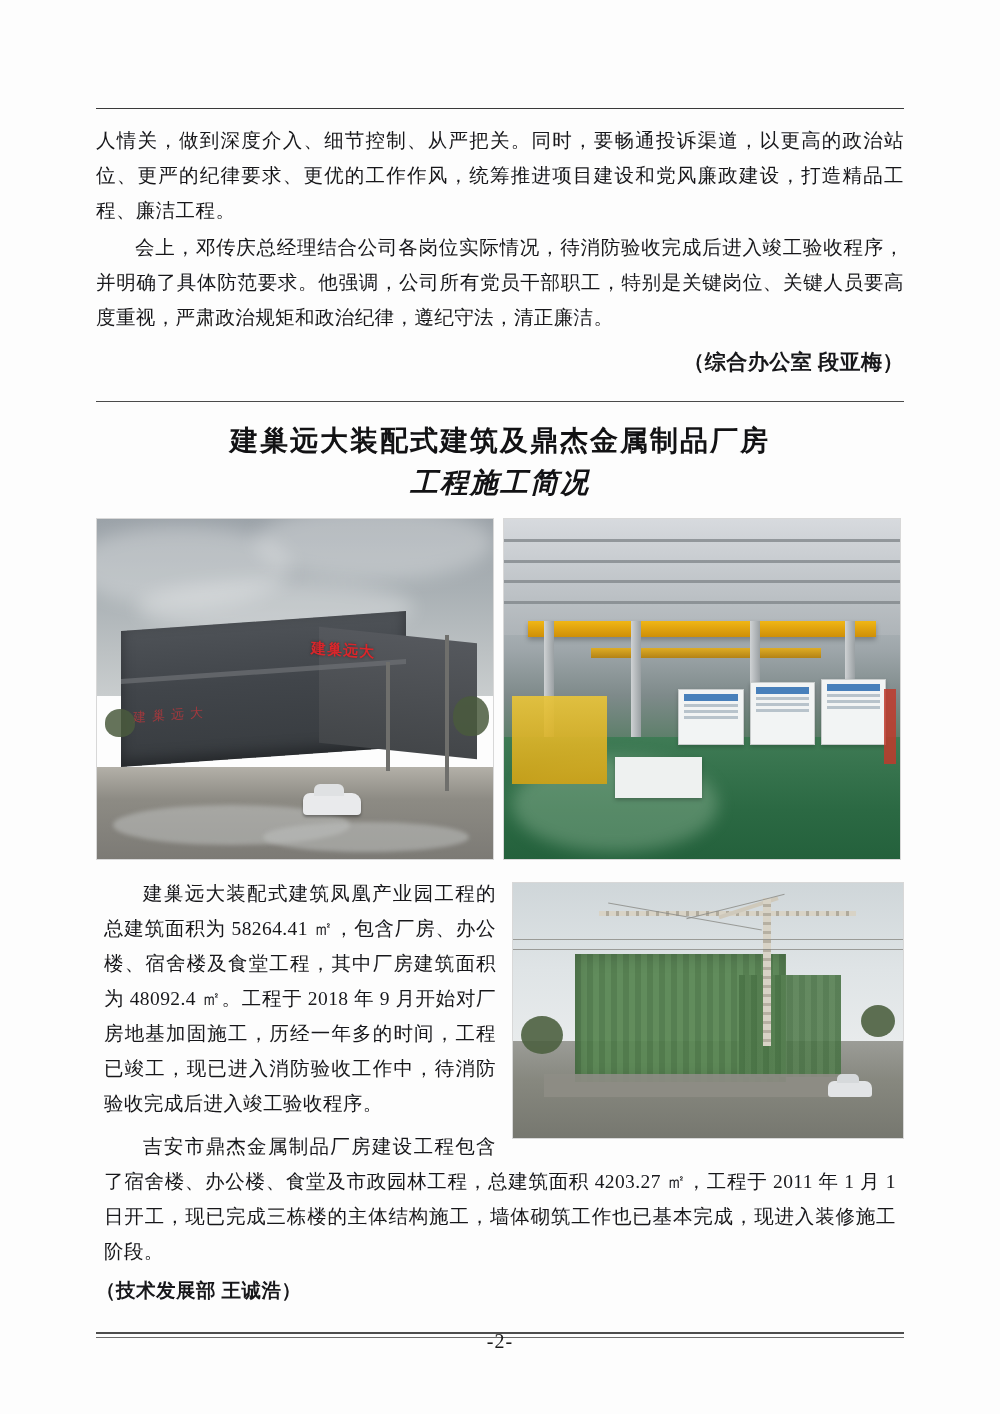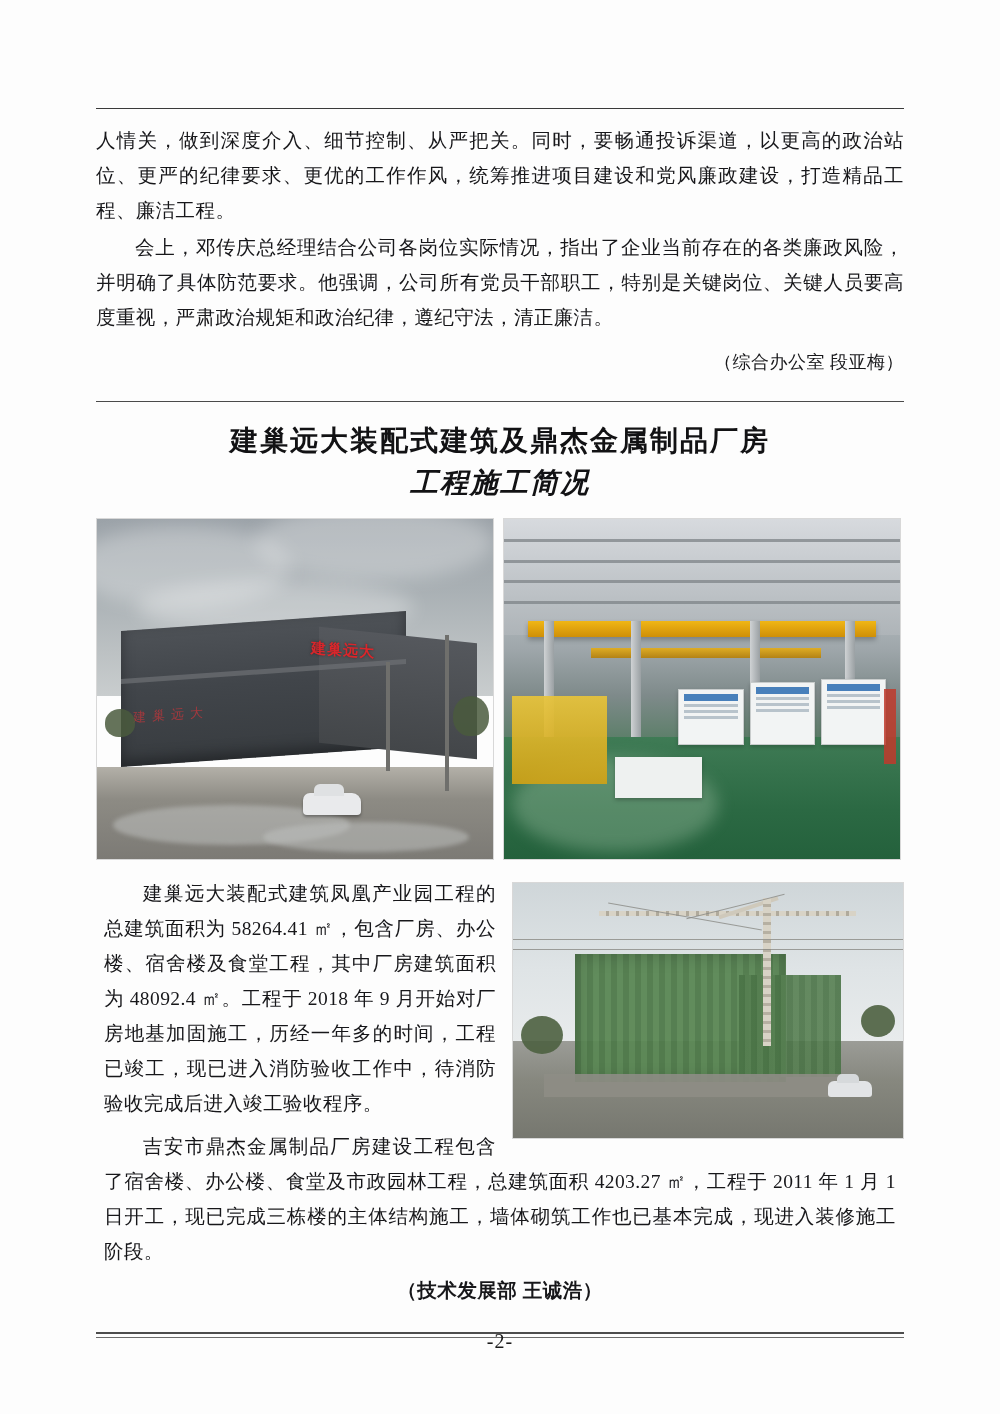--- a/index.html
+++ b/index.html
@@ -63,24 +63,24 @@
     letter-spacing: 0.4px;
     text-align: justify;
     text-justify: inter-ideograph;
     margin: 0 0 2px 0;
   }
   p.indent {
     text-indent: 2em;
   }
   .signature {
     text-align: right;
-    font-size: 18px;
+    font-size: 21px;
     line-height: 34px;
     letter-spacing: 0.5px;
-    font-weight: normal;
+    font-weight: bold;
     margin: 10px 0 0 0;
   }
   h1.article-title {
     font-family: "DejaVu Serif", "Liberation Serif", serif;
     font-size: 28px;
     font-weight: bold;
     letter-spacing: 2px;
     text-align: center;
     line-height: 42px;
     margin: 10px 0 14px 0;
@@ -364,21 +364,21 @@
     position:absolute; left:9px; top:-7px; width:22px; height:9px;
     background:#d6d9db; border-radius:5px 5px 0 0;
   }
   .ph3-tree{
     position:absolute; border-radius:50%;
     background:#4d6040; opacity:.9;
   }
 
   .sig2 {
     clear: none;
-    text-align: center;
+    text-align: left;
     font-size: 19.5px;
     font-weight: bold;
     letter-spacing: .5px;
     margin-top: 8px;
   }
 
   .pagenum {
     position: absolute;
     left: 0;
     top: 1330px;
@@ -392,21 +392,21 @@
 </style>
 </head>
 <body>
 
 <div class="page">
   <div class="content">
 
     <div class="rule-top"></div>
 
     <p class="body-text">人情关，做到深度介入、细节控制、从严把关。同时，要畅通投诉渠道，以更高的政治站位、更严的纪律要求、更优的工作作风，统筹推进项目建设和党风廉政建设，打造精品工程、廉洁工程。</p>
-    <p class="body-text indent">会上，邓传庆总经理结合公司各岗位实际情况，指出了企业当前存在的各类廉政风险，并明确了具体防范要求。他强调，公司所有党员干部职工，特别是关键岗位、关键人员要高度重视，严肃政治规矩和政治纪律，遵纪守法，清正廉洁。</p>
+    <p class="body-text indent">会上，邓传庆总经理结合公司各岗位实际情况，待消防验收完成后进入竣工验收程序，并明确了具体防范要求。他强调，公司所有党员干部职工，特别是关键岗位、关键人员要高度重视，严肃政治规矩和政治纪律，遵纪守法，清正廉洁。</p>
     <div class="signature">（综合办公室 段亚梅）</div>
 
     <div class="rule-mid"></div>
 
     <h1 class="article-title">
       <span>建巢远大装配式建筑及鼎杰金属制品厂房</span>
       <span class="line2">工程施工简况</span>
     </h1>
 
 

